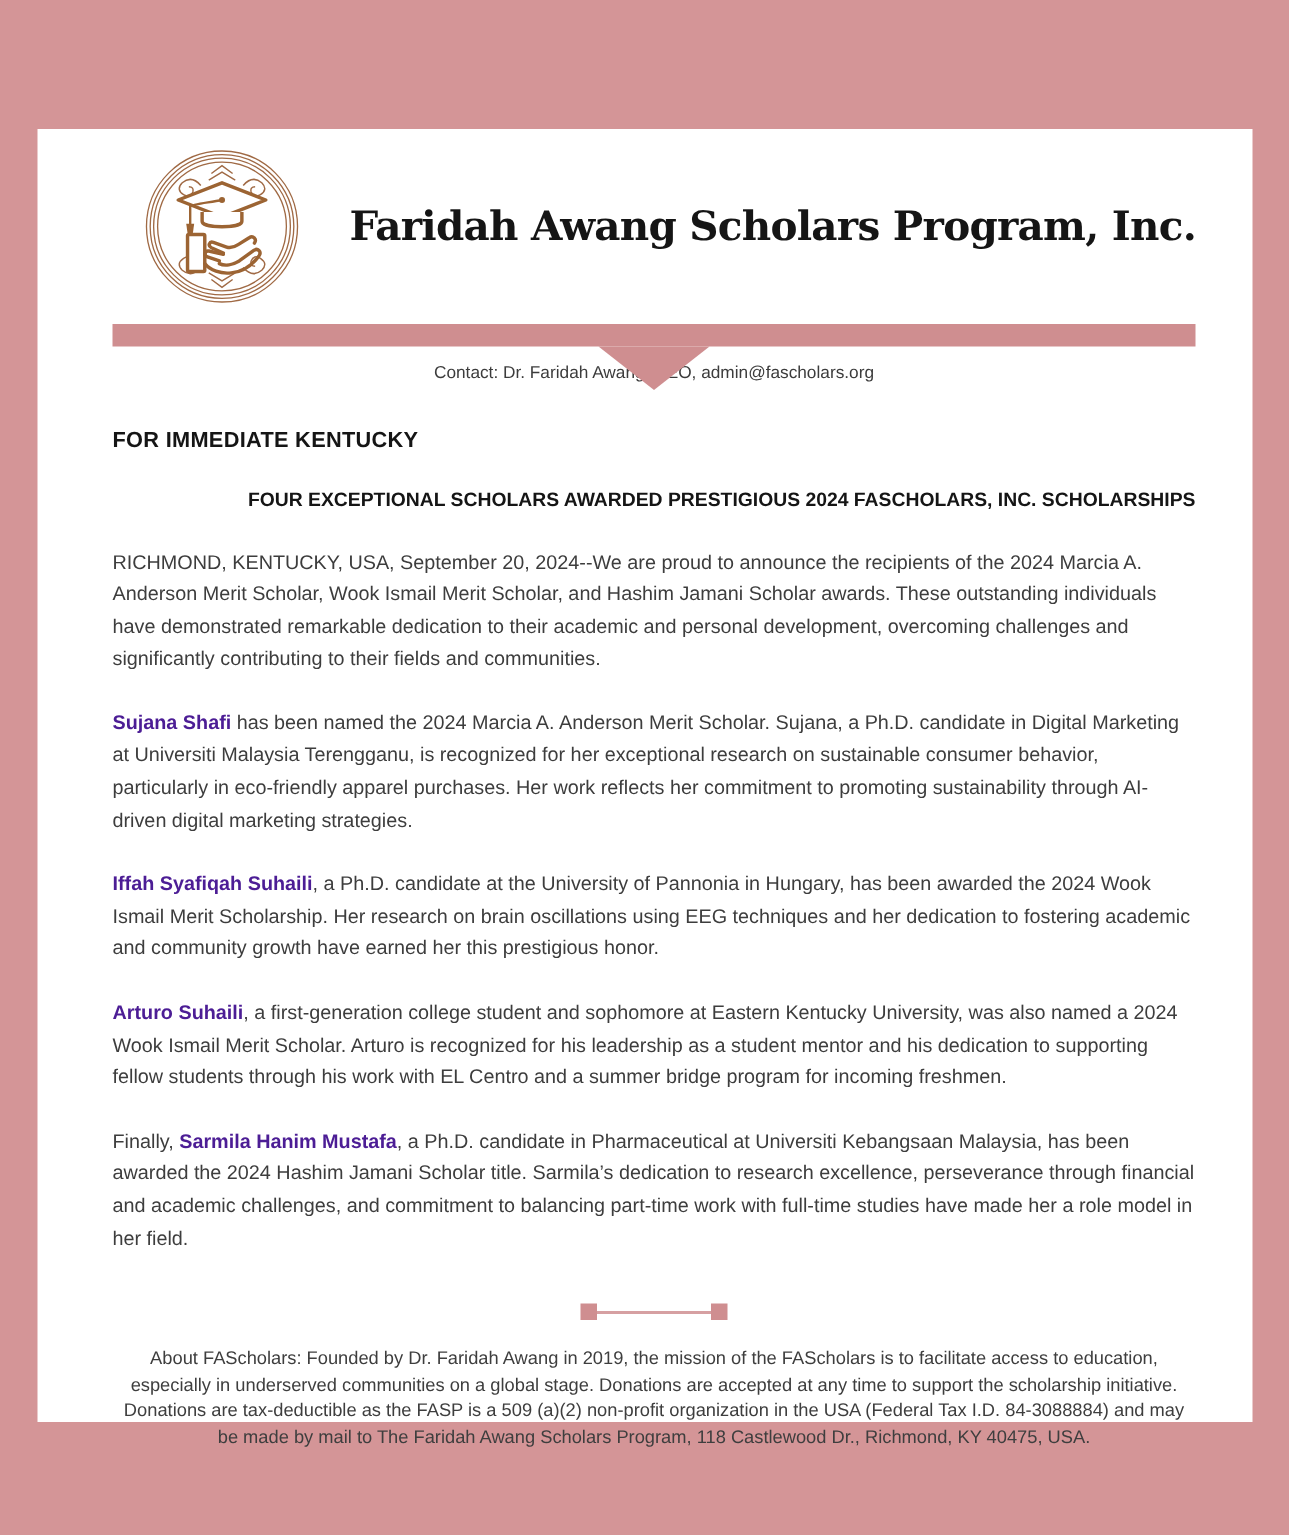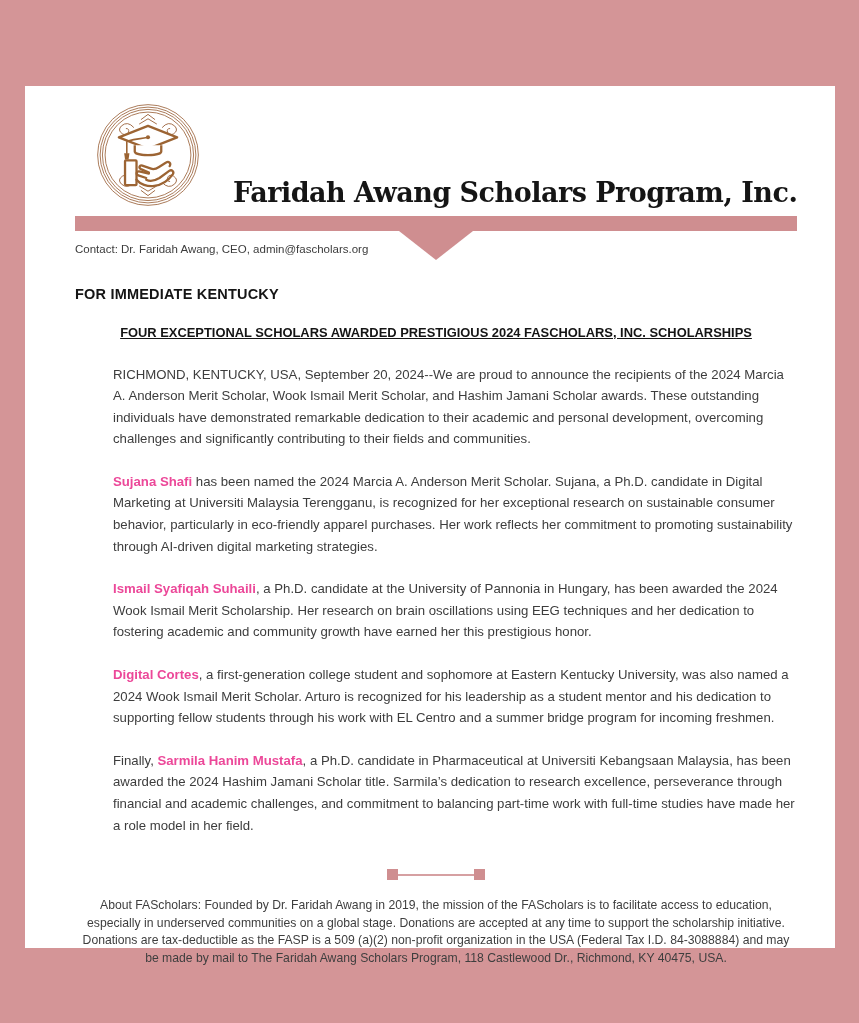--- a/index.html
+++ b/index.html
@@ -24,21 +24,21 @@
   .card{
     position:absolute;
     left:25px; top:86px;
     width:810px; height:862px;
     background:#ffffff;
     padding:8px 38px 0 50px;
   }
 
   
   .header{
-    display:flex; align-items:flex-end;
+    display:flex; align-items:center;
     padding-left:20px;
     height:114px;
   }
   .logo{ width:106px; height:106px; flex:0 0 auto; }
   .org-title{
     margin-left:32px;
     font-family:"DejaVu Serif", serif;
     font-weight:bold;
     font-size:27px;
     letter-spacing:-0.5px;
@@ -58,51 +58,50 @@
     top:15px; left:50%;
     transform:translateX(-50%);
     width:0; height:0;
     border-left:37px solid transparent;
     border-right:37px solid transparent;
     border-top:29px solid var(--accent);
   }
 
   .contact{
     margin-top:11px;
-    text-align:left;
+    text-align:center;
     font-size:11.5px;
     line-height:14.5px;
     color:#3c3c3c;
   }
 
   .release-label{
     margin-top:29px;
     font-size:14.5px;
     font-weight:bold;
     color:var(--heading);
     letter-spacing:0.2px;
   }
 
   .headline{
     margin-top:23px;
-    text-align:center;
+    text-align:right;
     font-size:12.9px;
     font-weight:bold;
     color:var(--heading);
-    text-decoration:underline;
-  }
-
-  .body-copy{ margin-top:24px;margin-left:38px; }
+  }
+
+  .body-copy{ margin-top:24px; }
   .body-copy p{
     font-size:13.2px;
     line-height:21.6px;
     color:var(--text);
     margin:0 0 21px 0;
   }
-  .body-copy p strong{ color:#ec4899; }
+  .body-copy p strong{ color:#4c1d95; }
 
   .divider{
     margin:33px auto 17px auto;
     width:98px;
     display:flex;
     align-items:center;
   }
   .divider .sq{
     width:11px; height:11px;
     background:var(--accent);
@@ -182,22 +181,22 @@
       <div>Contact: Dr. Faridah Awang, CEO, admin@fascholars.org</div>
     </div>
 
     <div class="release-label">FOR IMMEDIATE KENTUCKY</div>
 
     <div class="headline">FOUR EXCEPTIONAL SCHOLARS AWARDED PRESTIGIOUS 2024 FASCHOLARS, INC. SCHOLARSHIPS</div>
 
     <div class="body-copy">
         <p><span>RICHMOND, KENTUCKY, USA, September 20, 2024--We are proud to announce the recipients of the 2024 Marcia A. Anderson Merit Scholar, Wook Ismail Merit Scholar, and Hashim Jamani Scholar awards. These outstanding individuals have demonstrated remarkable dedication to their academic and personal development, overcoming challenges and significantly contributing to their fields and communities.</span></p>
         <p><strong>Sujana Shafi</strong><span> has been named the 2024 Marcia A. Anderson Merit Scholar. Sujana, a Ph.D. candidate in Digital Marketing at Universiti Malaysia Terengganu, is recognized for her exceptional research on sustainable consumer behavior, particularly in eco-friendly apparel purchases. Her work reflects her commitment to promoting sustainability through AI-driven digital marketing strategies.</span></p>
-        <p><strong>Ismail Syafiqah Suhaili</strong><span>, a Ph.D. candidate at the University of Pannonia in Hungary, has been awarded the 2024 Wook Ismail Merit Scholarship. Her research on brain oscillations using EEG techniques and her dedication to fostering academic and community growth have earned her this prestigious honor.</span></p>
-        <p><strong>Digital Cortes</strong><span>, a first-generation college student and sophomore at Eastern Kentucky University, was also named a 2024 Wook Ismail Merit Scholar. Arturo is recognized for his leadership as a student mentor and his dedication to supporting fellow students through his work with EL Centro and a summer bridge program for incoming freshmen.</span></p>
+        <p><strong>Iffah Syafiqah Suhaili</strong><span>, a Ph.D. candidate at the University of Pannonia in Hungary, has been awarded the 2024 Wook Ismail Merit Scholarship. Her research on brain oscillations using EEG techniques and her dedication to fostering academic and community growth have earned her this prestigious honor.</span></p>
+        <p><strong>Arturo Suhaili</strong><span>, a first-generation college student and sophomore at Eastern Kentucky University, was also named a 2024 Wook Ismail Merit Scholar. Arturo is recognized for his leadership as a student mentor and his dedication to supporting fellow students through his work with EL Centro and a summer bridge program for incoming freshmen.</span></p>
         <p><span>Finally, </span><strong>Sarmila Hanim Mustafa</strong><span>, a Ph.D. candidate in Pharmaceutical at Universiti Kebangsaan Malaysia, has been awarded the 2024 Hashim Jamani Scholar title. Sarmila’s dedication to research excellence, perseverance through financial and academic challenges, and commitment to balancing part-time work with full-time studies have made her a role model in her field.</span></p>
       </div>
 
     <div class="divider">
       <span class="sq"></span>
       <span class="line"></span>
       <span class="sq"></span>
     </div>
 
     <div class="about">About FAScholars: Founded by Dr. Faridah Awang in 2019, the mission of the FAScholars is to facilitate access to education, especially in underserved communities on a global stage. Donations are accepted at any time to support the scholarship initiative. Donations are tax-deductible as the FASP is a 509 (a)(2) non-profit organization in the USA (Federal Tax I.D. 84-3088884) and may be made by mail to The Faridah Awang Scholars Program, 118 Castlewood Dr., Richmond, KY 40475, USA.</div>

